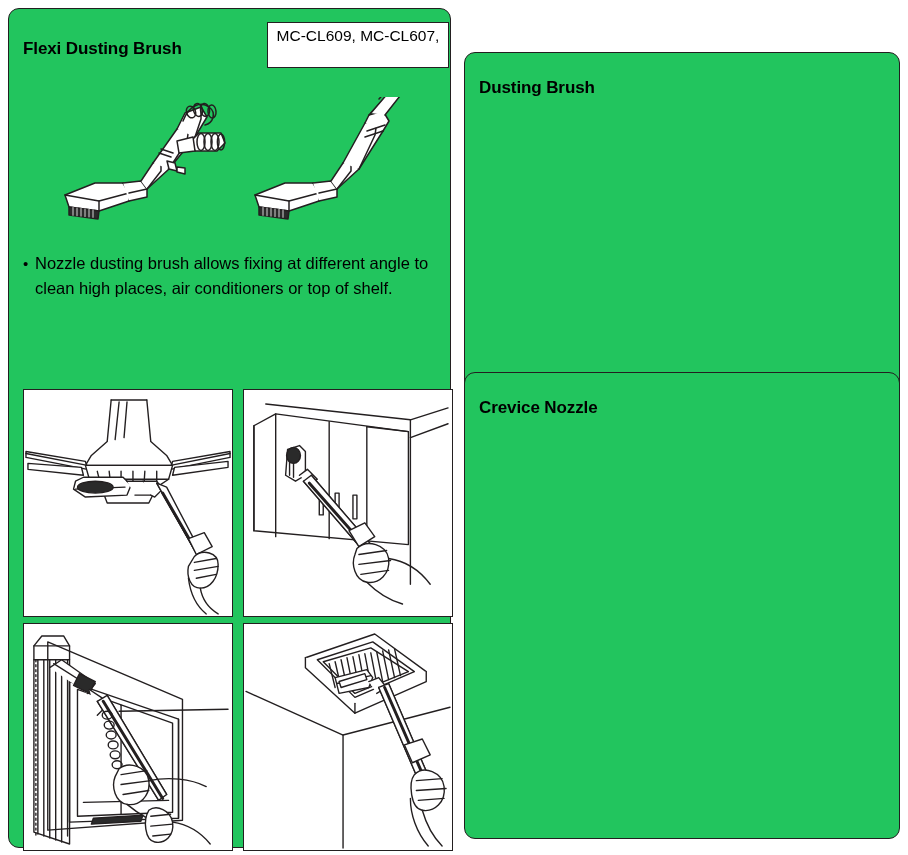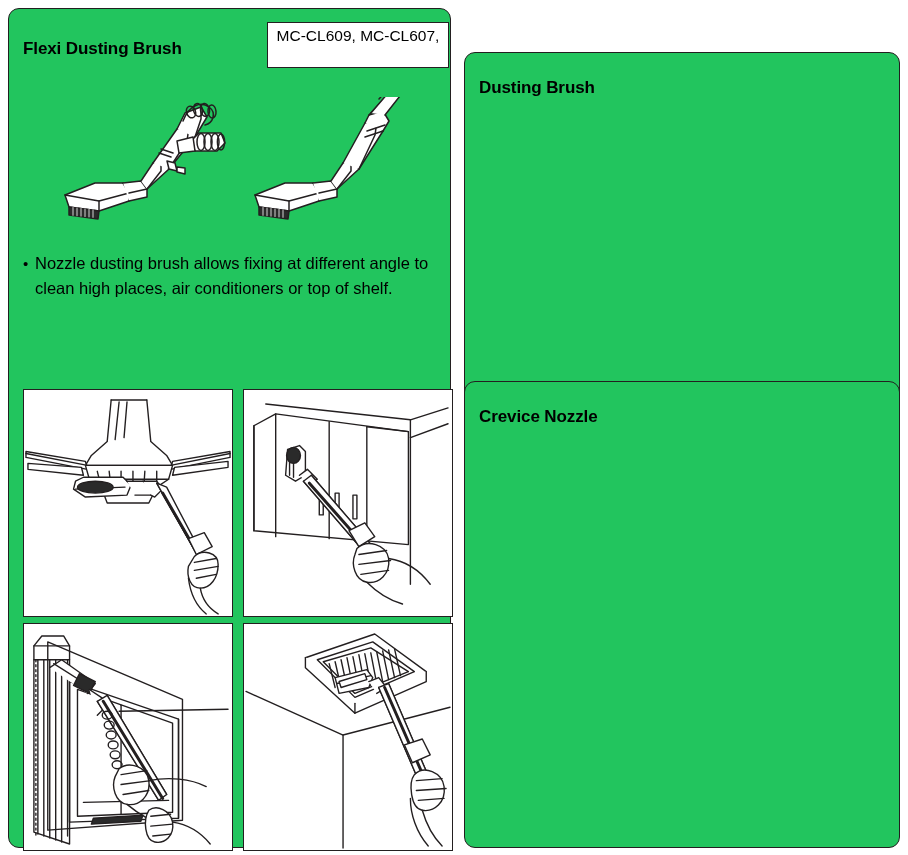--- a/index.html
+++ b/index.html
@@ -15,21 +15,21 @@
   
   .panel{
     position:absolute;
     border:1.6px solid #231f20;
     border-radius:11px;
     background:#22c55e;
     box-sizing:border-box;
   }
   #panel-flexi{left:8px;  top:8px;  width:443px; height:840px;}
   #panel-dusting{left:464px; top:4px; width:436px; height:363px;margin-top:48px;}
-  #panel-crevice{left:464px; top:381px; width:436px; height:467px;}
+  #panel-crevice{left:464px; top:372px; width:436px; height:467px;}
 
   .panel-title{
     position:absolute;
     font-size:17px;
     font-weight:bold;
     letter-spacing:-0.1px;
     color:#000;
     white-space:nowrap;
   }
   #title-flexi{left:14px; top:16px;}

